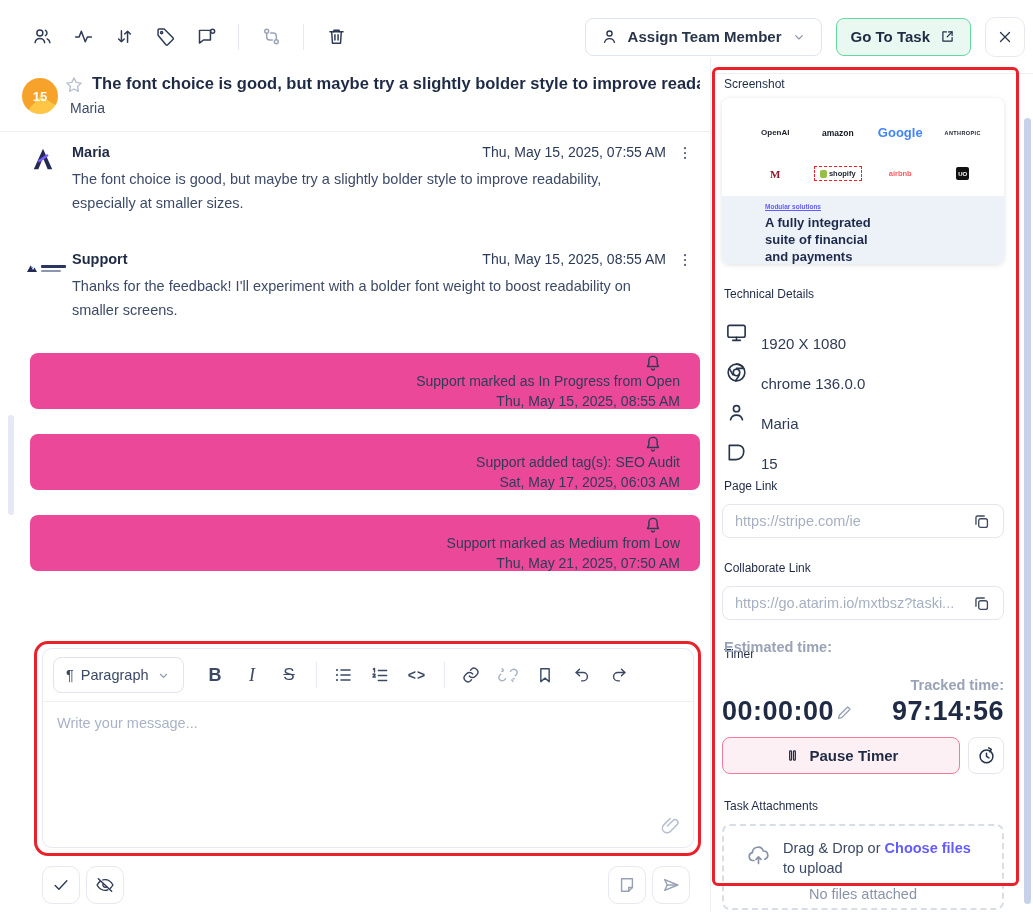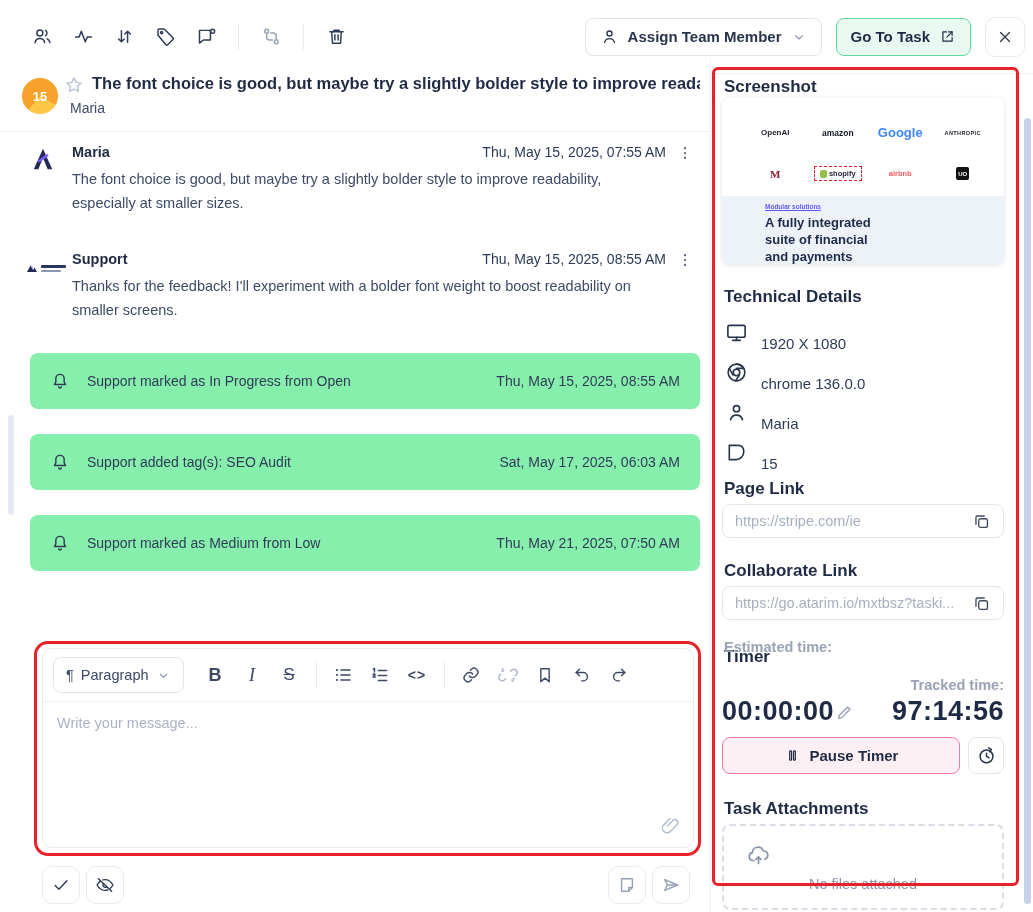--- a/index.html
+++ b/index.html
@@ -48,22 +48,22 @@
   .c-time{position:absolute;right:44px;top:0;font-size:14px;color:#2c3a55;}
   .c-dots{position:absolute;right:14px;top:-2px;color:#57617a;background:none;border:none;padding:2px;}
   .c-body{position:absolute;left:72px;top:23px;right:60px;font-size:14.5px;line-height:24px;color:#3d4a66;}
   .avatar-a{width:26px;height:26px;}
   .logo-mini{display:flex;align-items:center;gap:3px;width:40px;}
   .logo-mini .mark svg{width:12px;height:10px;}
   .logo-mini .bars{display:flex;flex-direction:column;gap:2px;flex:1;}
   .logo-mini .bars i{display:block;height:3px;background:#2a3560;border-radius:1px;}
   .logo-mini .bars i:last-child{height:2px;background:#8d96b0;width:80%;}
 
-  .activity{position:absolute;left:30px;width:670px;height:56px;background:#86efac;border-radius:8px;
-            display:flex;align-items:center;padding:0 20px;box-sizing:border-box;}
+  .activity{position:absolute;left:30px;width:670px;height:56px;background:#ec4899;border-radius:8px;
+            display:flex;align-items:flex-end;padding:0 20px;box-sizing:border-box;flex-direction:column;}
   .activity .bell{color:#2e3b55;margin-right:17px;flex:0 0 auto;}
   .activity .a-text{flex:1;font-size:14px;color:#2f3c58;}
   .activity .a-time{font-size:14px;color:#2f3c58;}
   .left-pill{position:absolute;left:8px;top:357px;width:6px;height:100px;background:#e4e9f3;border-radius:3px;}
 
   
   .editor-annotation{position:absolute;left:34px;top:583px;width:667px;height:215px;
                      border:3px solid #e8212a;border-radius:14px;pointer-events:none;z-index:5;box-sizing:border-box;}
   .editor-card{position:absolute;left:42px;top:590px;width:652px;height:200px;border:1px solid #e6e9f0;
                border-radius:10px;background:#fff;box-sizing:border-box;}
@@ -84,21 +84,21 @@
                font-size:14.5px;color:#aab3c5;}
   .clip-btn{position:absolute;right:12px;bottom:12px;color:#b6bfce;background:none;border:none;padding:0;}
 
   .act-btn{position:absolute;top:808px;width:38px;height:38px;border:1px solid #e6e9f0;border-radius:10px;
            background:#fff;display:flex;align-items:center;justify-content:center;padding:0;}
   .act-btn svg{width:20px;height:20px;}
 
   
   .sidebar-annotation{position:absolute;left:712px;top:67px;width:307px;height:819px;
                       border:3px solid #e8212a;border-radius:6px;pointer-events:none;z-index:6;box-sizing:border-box;}
-  .sb-title{position:absolute;left:724px;font-size:17px;font-weight:700;color:#1f2a44;}
+  .sb-title{position:absolute;left:724px;font-size:12px;font-weight:400;color:#1f2a44;}
   .preview-card{position:absolute;left:722px;top:98px;width:282px;height:166px;border-radius:8px;
                 overflow:hidden;background:#fff;box-shadow:0 1px 5px rgba(25,35,65,.14);}
   .pv-top{height:98px;background:#fff;display:grid;grid-template-columns:repeat(4,1fr);
           grid-template-rows:1fr 1fr;align-items:center;justify-items:center;padding:14px 10px 2px 22px;box-sizing:border-box;}
   .lg1{font-size:8px;font-weight:700;color:#1b1f2a;}
   .lg-amazon{font-size:8.5px;font-weight:700;color:#131921;}
   .lg-google{font-size:13px;font-weight:700;color:#4285F4;}
   .lg-anthropic{font-size:5.5px;font-weight:700;letter-spacing:.4px;color:#1b1f2a;}
   .lg-marriott{font-family:"Liberation Serif",serif;font-size:11px;font-weight:700;color:#8d1b2d;}
   .lg-shopify{display:flex;align-items:center;gap:2px;border:1px dashed #e8212a;padding:2px 5px;}
@@ -514,20 +514,21 @@
 
   <div class="sb-title" style="top:799px;">Task Attachments</div>
   <div class="dropzone">
     <div class="dz-row">
       <span class="cloud">
         <svg class="ic" viewBox="0 0 24 24" width="24" height="24">
             <path d="M7 16.5H6a4 4 0 0 1-.6-7.9A5.6 5.6 0 0 1 16.3 7a4.2 4.2 0 0 1 1.5 8.2"></path>
             <path d="M11.5 19.5V12.8M11.5 12.8L9 15.3M11.5 12.8l2.5 2.5"></path>
           </svg>
       </span>
+      <span class="dz-text"><span>Drag &amp; Drop or </span><a href="#">Choose files</a><span> to upload</span></span>
     </div>
     <div class="dz-empty">No files attached</div>
   </div>
 
   <div class="sidebar-annotation"></div>
   <div class="right-scrollbar"></div>
 
 </div>
 
 </body></html>

